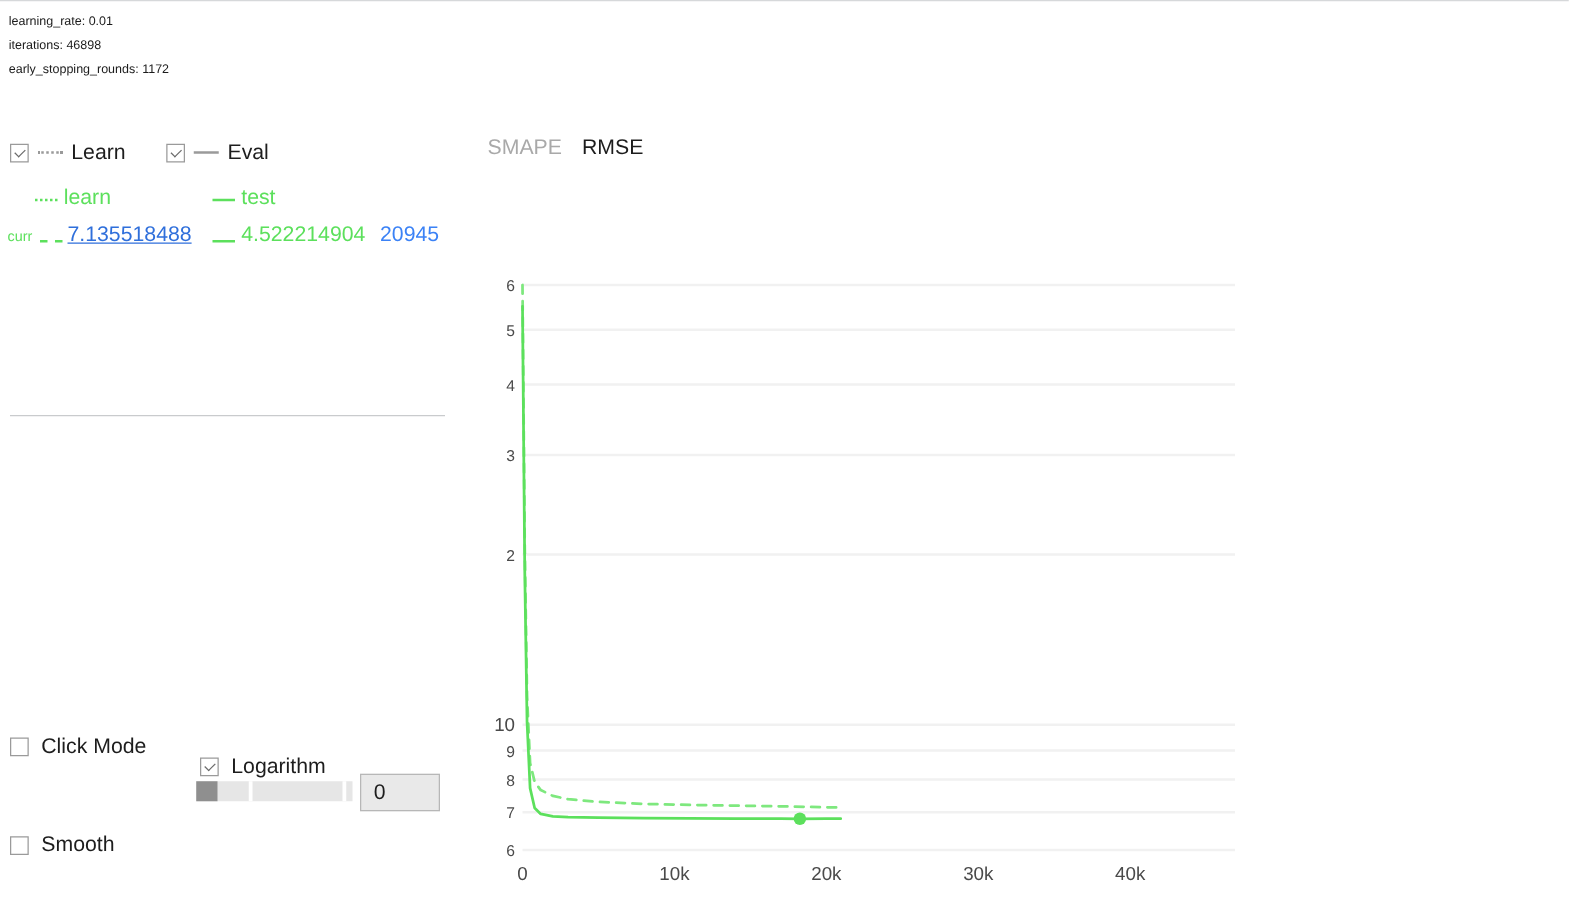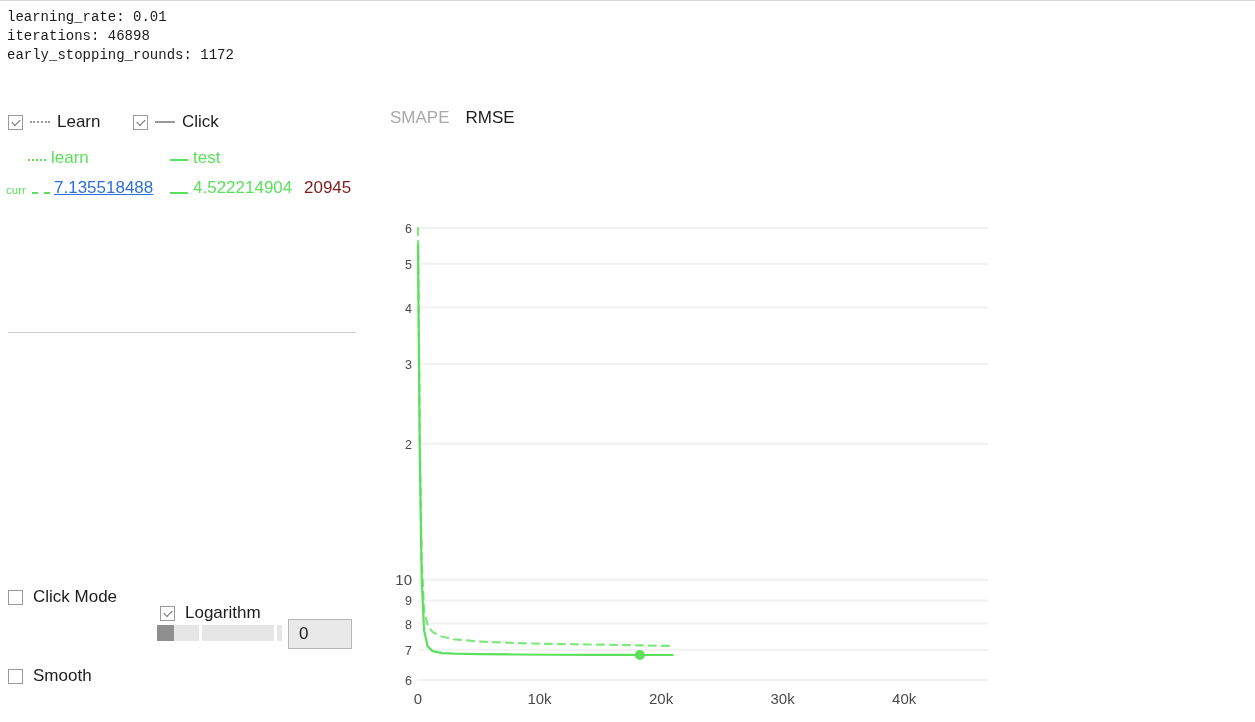--- a/index.html
+++ b/index.html
@@ -12,22 +12,22 @@
     position:relative;
   }
   .top-rule{
     position:absolute;left:0;top:0;width:1255px;height:1px;
     background:#d6d8da;
   }
 
   
   .params{
     position:absolute;left:7px;top:8px;
-    font-family:Liberation Mono, monospace;
-    font-size:14px;
+    font-family:Liberation Sans, sans-serif;
+    font-size:10px;
     line-height:19px;
     color:#1b1b1b;
     white-space:pre;
   }
 
   
   .panel{position:absolute;left:0;top:100px;width:370px;}
 
   .cbx{
     display:inline-block;
@@ -90,21 +90,21 @@
   }
   .m-solid-c{
     position:absolute;left:170px;top:12px;width:18px;height:0;
     border-top:2px solid #5ce05c;
   }
   .m-currlearn{
     position:absolute;left:54px;top:-2px;font-size:17px;
     color:#2f6fdb;text-decoration:underline;cursor:pointer;
   }
   .m-currtest{position:absolute;left:193px;top:-2px;font-size:17px;color:#5ce05c;}
-  .m-curriter{position:absolute;left:304px;top:-2px;font-size:17px;color:#7f1d1d;}
+  .m-curriter{position:absolute;left:304px;top:-2px;font-size:17px;color:#3b82f6;}
   .m-besttest{position:absolute;left:193px;top:-2px;font-size:17px;color:#5ce05c;}
   .m-bestiter{position:absolute;left:304px;top:-2px;font-size:17px;color:#5ce05c;}
 
   .divider{
     position:absolute;left:8px;top:184px;width:348px;height:0;
     border-top:1px solid #c9cbcd;
   }
 
   
   .controls{position:absolute;left:0;top:584px;width:370px;}
@@ -162,21 +162,21 @@
 
   <div class="toprow">
     <div class="grp learn">
       <span class="cbx checked"></span>
       <span class="dashline"></span>
       <span class="lbl">Learn</span>
     </div>
     <div class="grp eval">
       <span class="cbx checked"></span>
       <span class="solidline"></span>
-      <span class="lbl">Click</span>
+      <span class="lbl">Eval</span>
     </div>
   </div>
 
   <div class="mtable">
 
 
     <div class="mrow">
       <span class="m-dash-s"></span>
       <span class="m-learnlbl">learn</span>
       <span class="m-solid-s"></span>

